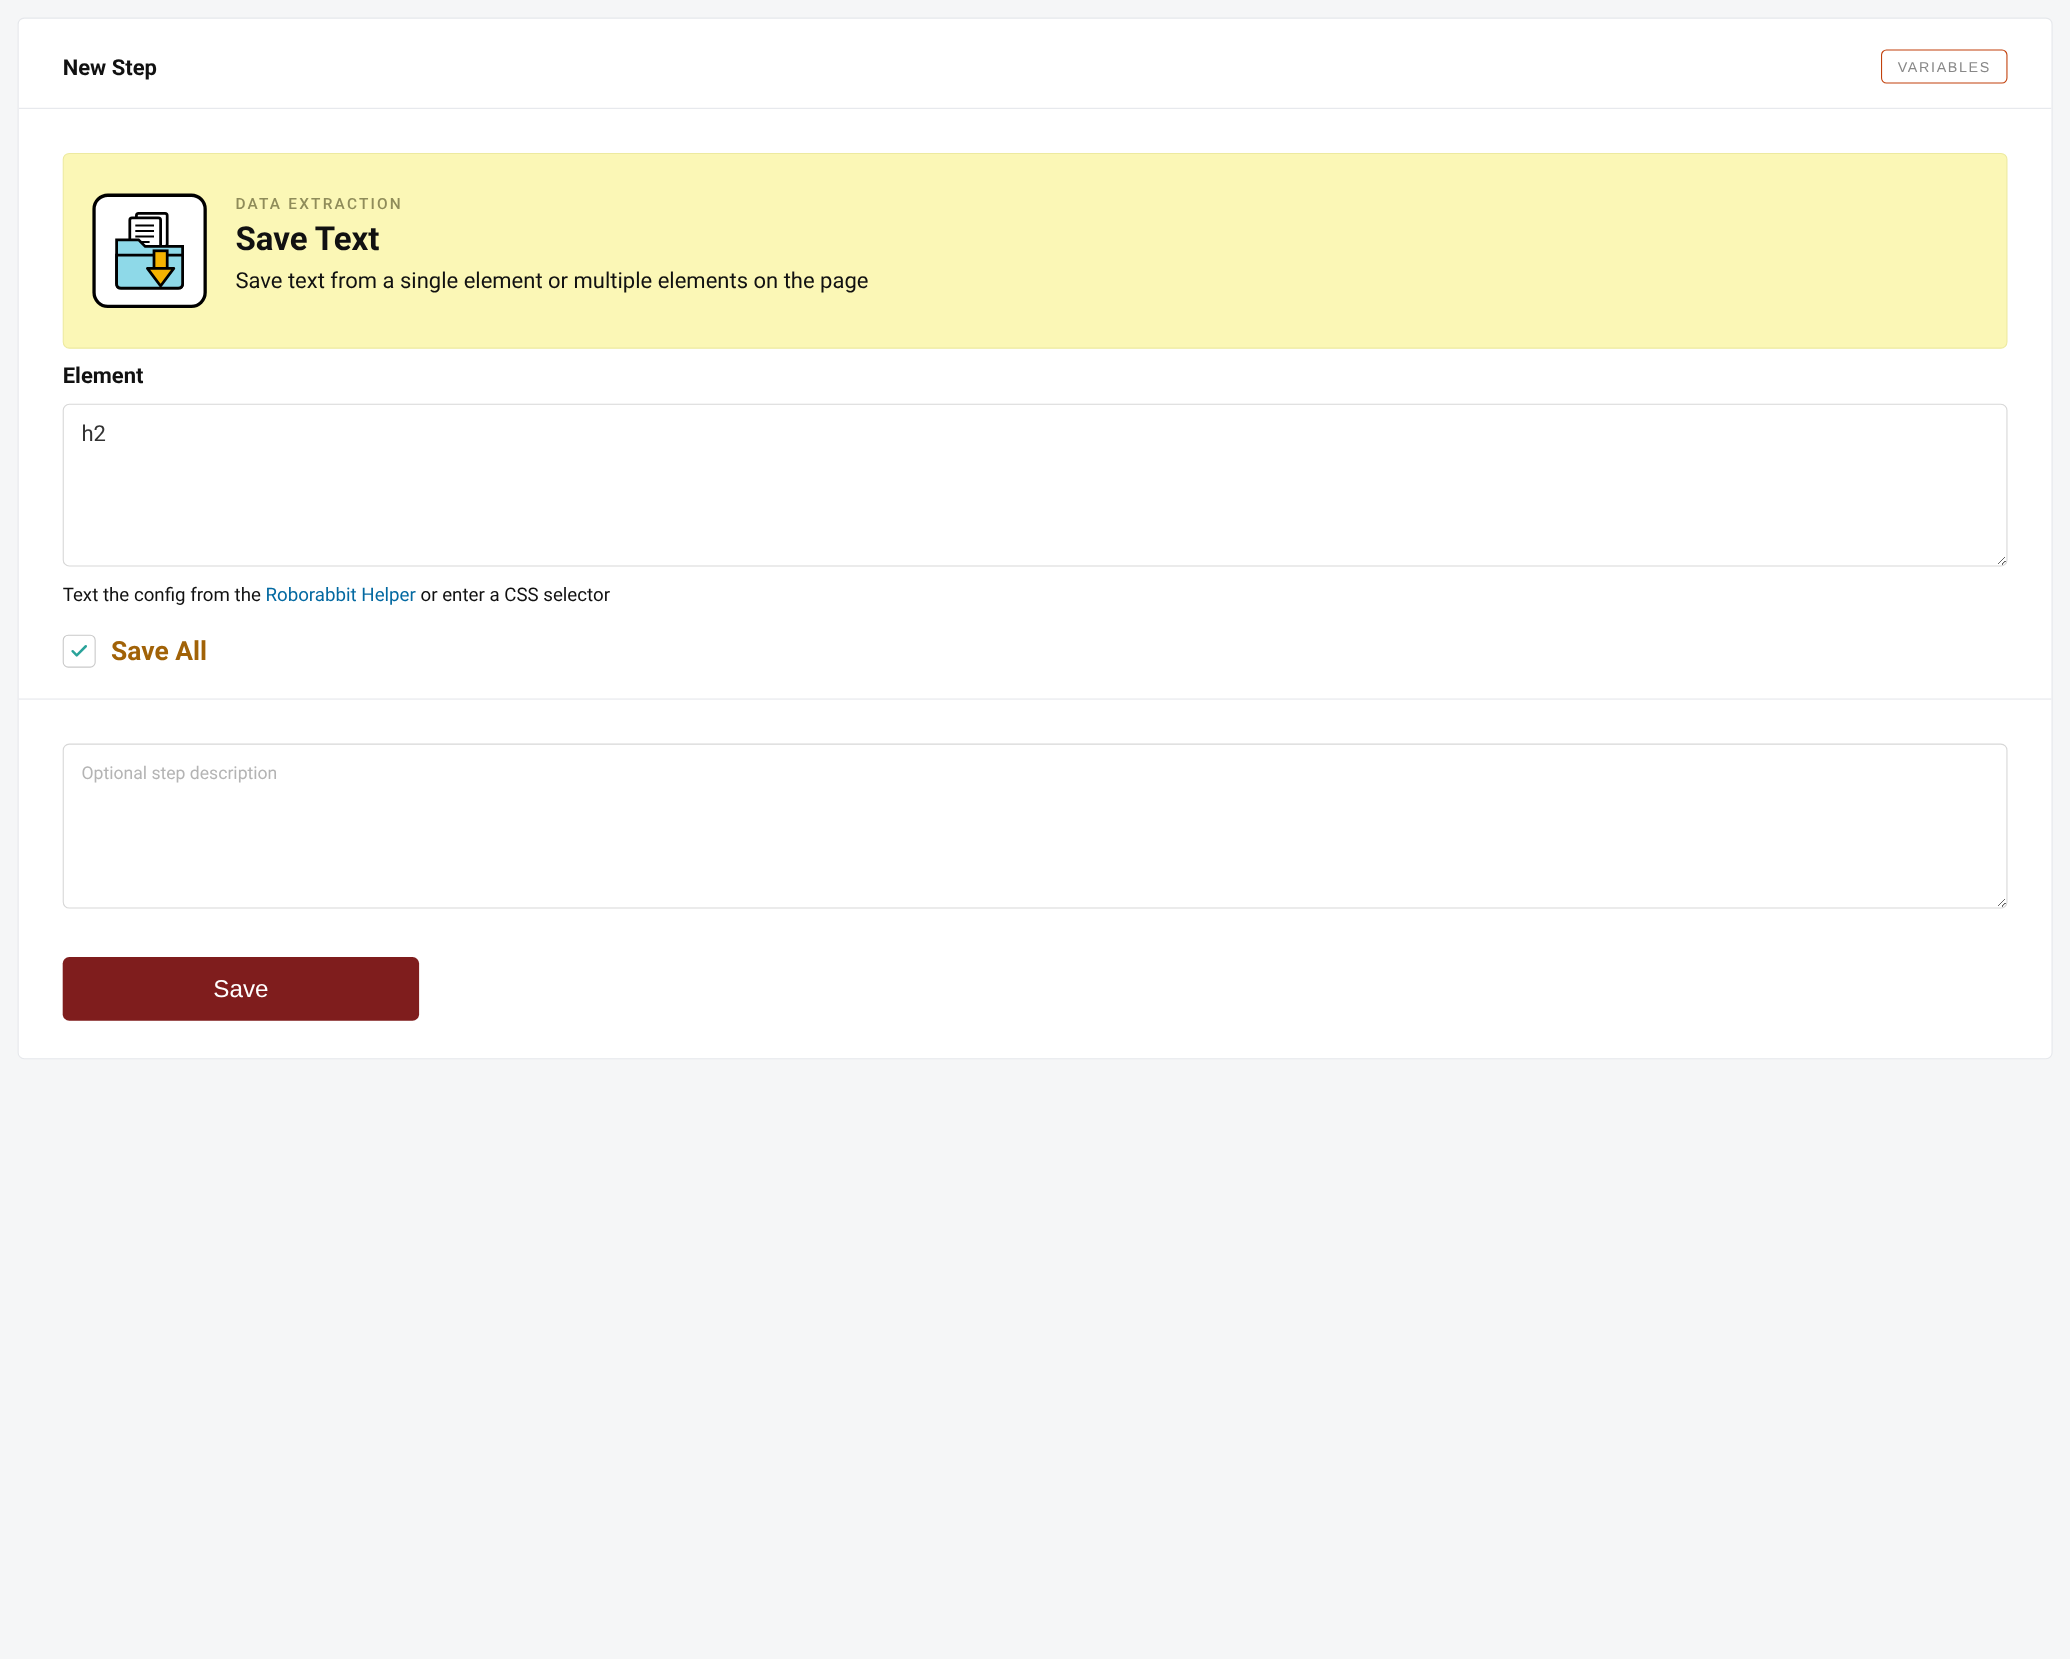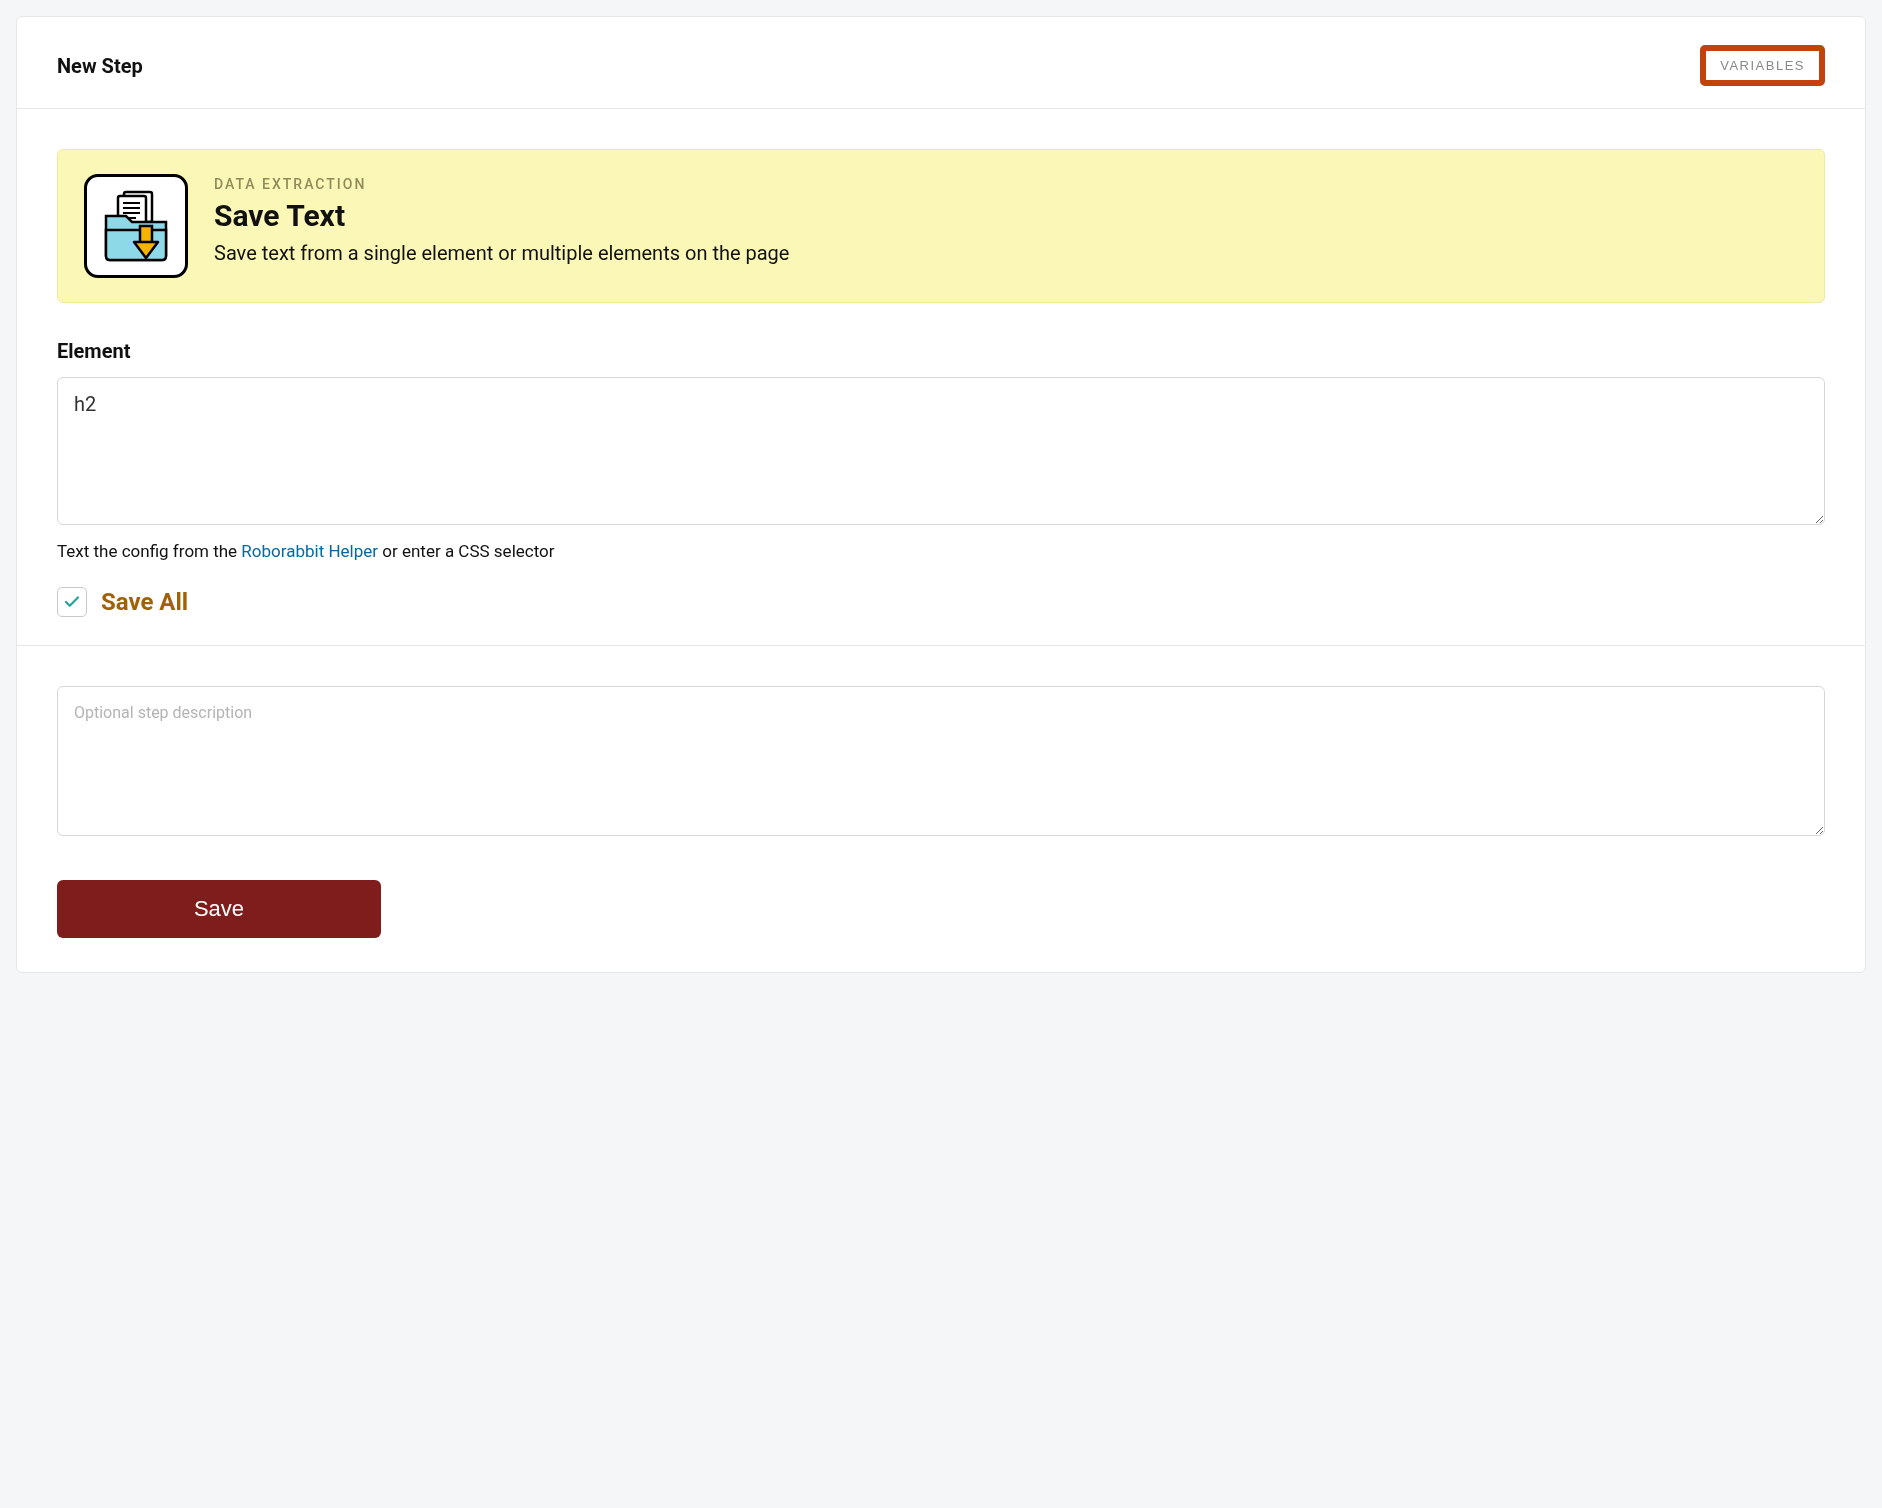--- a/index.html
+++ b/index.html
@@ -20,42 +20,42 @@
       align-items: center;
       padding: 28px 40px 22px 40px;
       border-bottom: 1px solid #e5e7eb;
     }
     .panel-title {
       font-size: 20px;
       font-weight: 700;
       color: #111;
     }
     .variables-btn {
-      border: 6px solid #c2410c;
+      border: 1px solid #c2410c;
       background: #fff;
       color: #888;
       font-size: 13px;
       font-weight: 500;
       letter-spacing: 1.5px;
       padding: 7px 14px;
       border-radius: 5px;
       cursor: pointer;
     }
     .panel-body {
       padding: 40px 40px 28px 40px;
     }
     .info-card {
       background: #fbf7b6;
       border: 1px solid #edeaa0;
       border-radius: 6px;
-      padding: 24px 26px;
+      padding: 36px 26px;
       display: flex;
       gap: 26px;
       align-items: flex-start;
-      margin-bottom: 36px;
+      margin-bottom: 12px;
     }
     .icon-wrap {
       width: 104px;
       height: 104px;
       background: #fff;
       border: 3px solid #000;
       border-radius: 14px;
       display: flex;
       align-items: center;
       justify-content: center;

